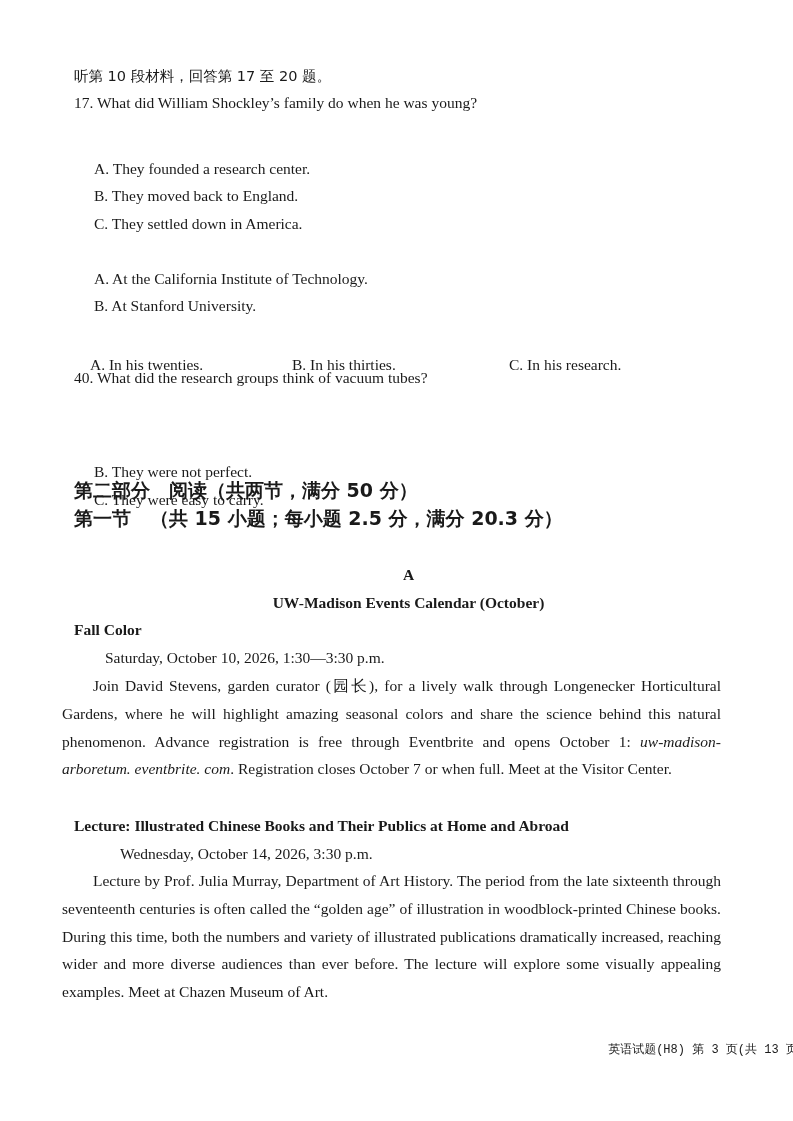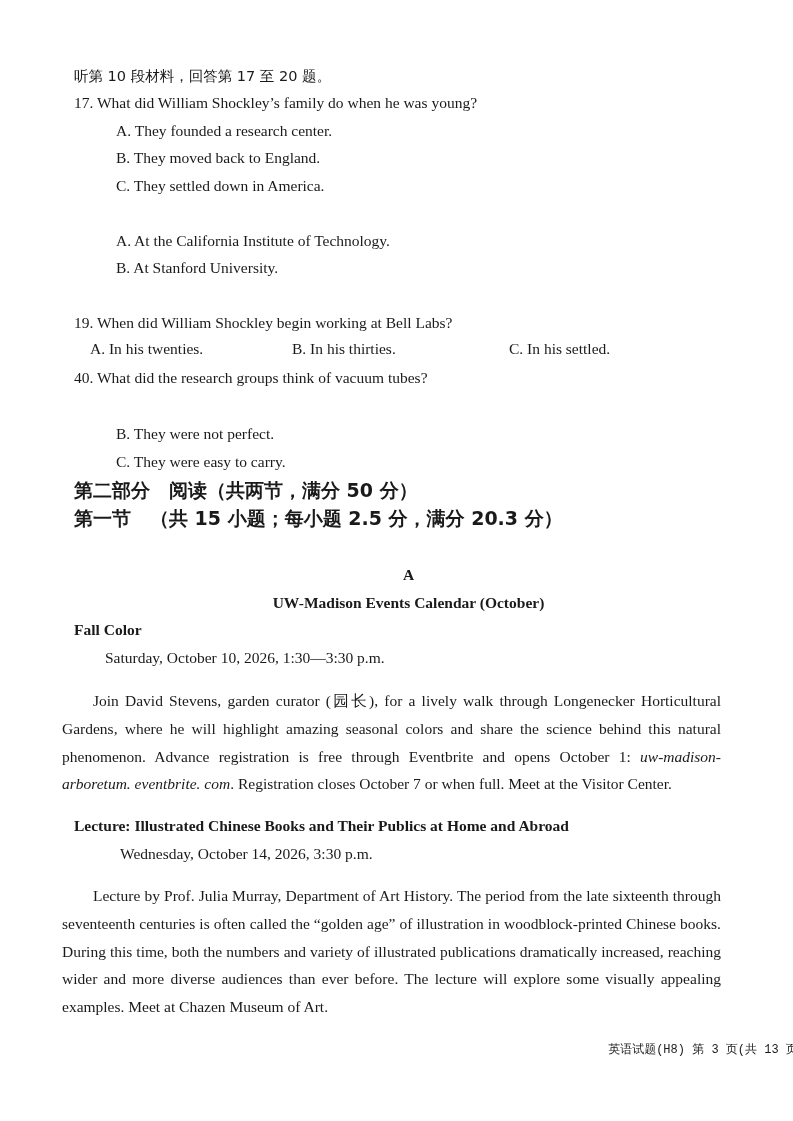--- a/index.html
+++ b/index.html
@@ -4,54 +4,53 @@
   <style>
     html, body { margin: 0; padding: 0; background: #ffffff; }
     body {
       width: 793px; height: 1121px; position: relative; overflow: hidden;
       font-family: "Liberation Serif", "DejaVu Serif", serif;
       color: #1a1a1a; font-size: 15.5px;
     }
     .page { position: absolute; left: 0; top: 0; width: 793px; height: 1121px; }
     .line { position: absolute; white-space: nowrap; line-height: 20px; padding-left: 12px; }
     .l { left: 62px; }
-    .opt { left: 104px; }
+    .opt { left: 82px; margin-top: 38px; }
     .bold { font-weight: bold; }
     .center { left: 0; width: 793px; text-align: center; }
     .para {
       position: absolute; left: 62px; width: 659px;
-      line-height: 27.8px; text-align: justify; text-indent: 31px; margin-top: 15px;
+      line-height: 27.8px; text-align: justify; text-indent: 31px;
     }
     .para i { font-style: italic; }
     .cn { font-family: "DejaVu Sans", sans-serif; font-size: 14.5px; }
     .cnb { font-family: "DejaVu Sans", sans-serif; font-size: 19px; font-weight: bold; }
     .row3 { position: absolute; top: 340px; left: 90px; width: 640px; height: 20px; }
-    .row3 span { position: absolute; top: 0; white-space: nowrap; }
+    .row3 span { position: absolute; top: 16px; white-space: nowrap; }
     .footer { font-family: Liberation Mono, monospace; font-size: 12px; text-align: right; }
   </style>
 </head>
 <body>
 
 <div class="page">
 
   <div class="line l cn" style="top:66px">听第 10 段材料，回答第 17 至 20 题。</div>
 
   <div class="line l" style="top:93px">17. What did William Shockley’s family do when he was young?</div>
   <div class="line opt" style="top:121px">A. They founded a research center.</div>
   <div class="line opt" style="top:148px">B. They moved back to England.</div>
   <div class="line opt" style="top:176px">C. They settled down in America.</div>
 
   <div class="line opt" style="top:231px">A. At the California Institute of Technology.</div>
   <div class="line opt" style="top:258px">B. At Stanford University.</div>
 
-  <div class="line l" style="top:313px">19. When did William Shockley begin working at Bell Labs?</div>
   <div class="row3">
     <span style="left:0">A. In his twenties.</span>
     <span style="left:202px">B. In his thirties.</span>
-    <span style="left:419px">C. In his settled.</span>
+    <span style="left:419px">C. In his research.</span>
   </div>
 
   <div class="line l" style="top:368px">40. What did the research groups think of vacuum tubes?</div>
   <div class="line opt" style="top:424px">B. They were not perfect.</div>
   <div class="line opt" style="top:452px">C. They were easy to carry.</div>
 
   <div class="line l cnb" style="top:480px">第二部分　阅读（共两节，满分 50 分）</div>
   <div class="line l cnb" style="top:508px">第一节　（共 15 小题；每小题 2.5 分，满分 20.3 分）</div>
 
   <div class="line center bold" style="top:565px">A</div>

